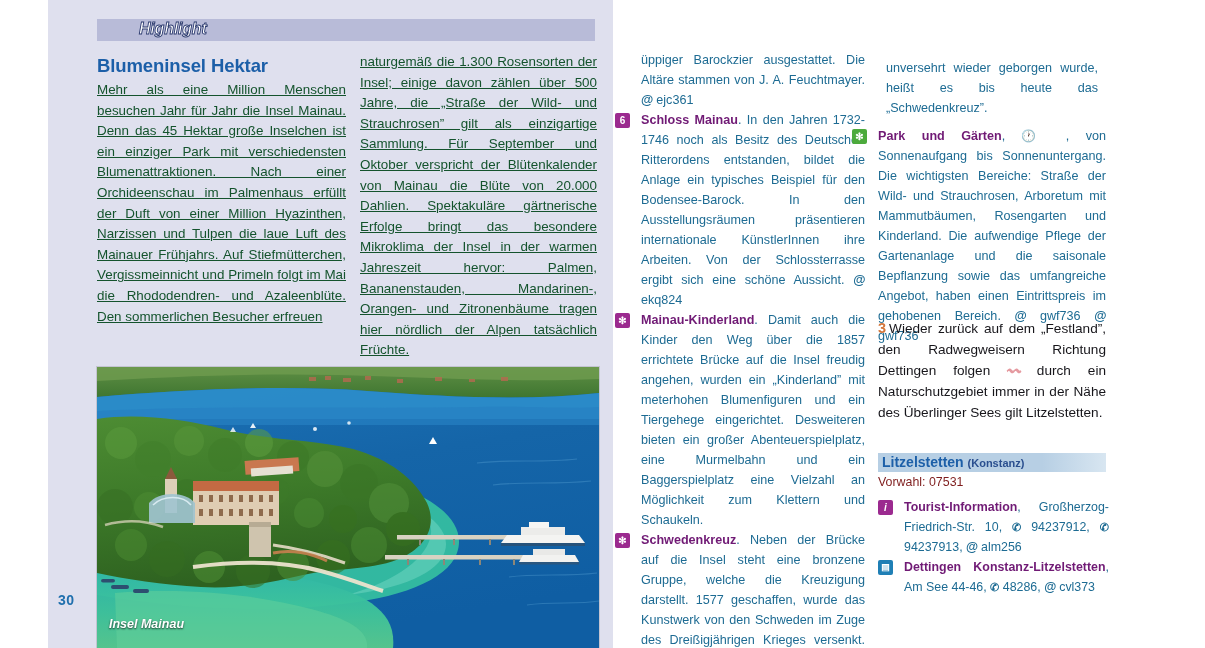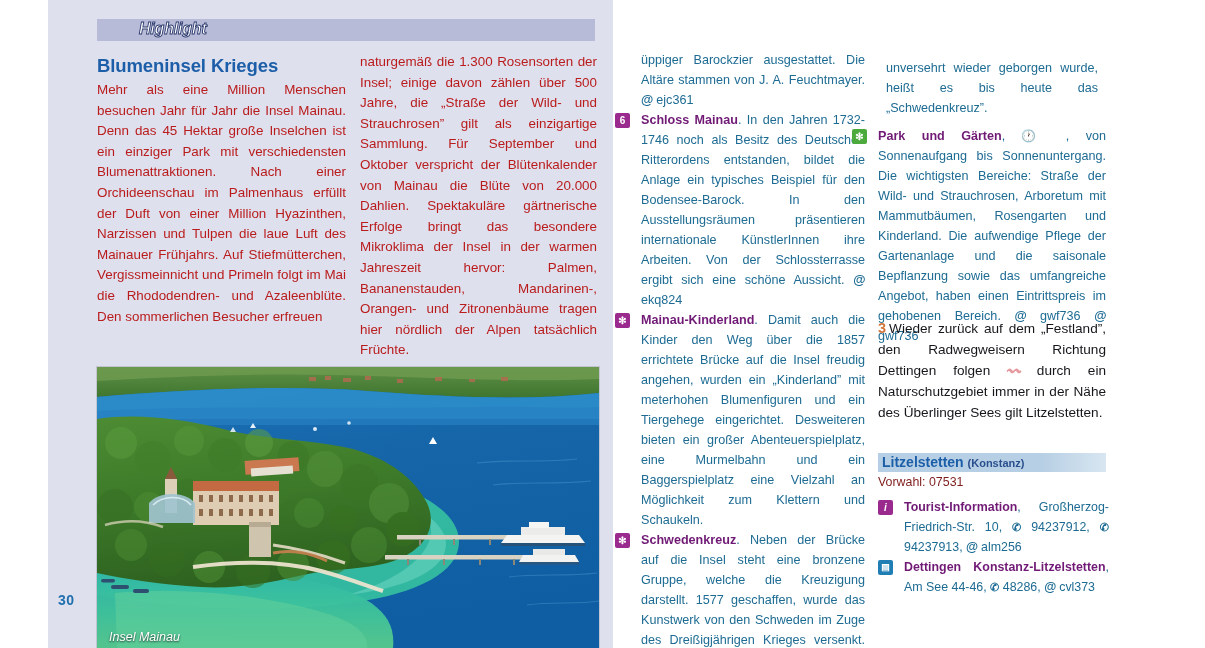--- a/index.html
+++ b/index.html
@@ -57,46 +57,46 @@
     letter-spacing:-0.2px;
     z-index:3;
     margin-left:36px;
   }
 
   
   .lp-col {
     position:absolute;
     font-size:13.4px;
     line-height:20.6px;
-    color:#b91c1c;
+    color:#14532d;
     text-align:justify;
     text-justify:inter-word;
-    -webkit-hyphens:manual; hyphens:manual;
+    -webkit-hyphens:manual; hyphens:manual;text-decoration:underline;
   }
   #lp-title {
     position:absolute; left:97px; top:55px;
     width:250px;
     font-size:18.5px; font-weight:bold;
     color:#1c5fa8;
     letter-spacing:-0.1px;
   }
   #lp-col1 { left:97px; top:80px; width:249px; }
   #lp-col2 { left:360px; top:52px; width:237px; }
 
   
   #photo-wrap {
     position:absolute; left:97px; top:367px;
     width:502px; height:281px;
     overflow:hidden;
     box-shadow:0 0 0 1px rgba(0,0,0,.12);
   }
   #photo { position:absolute; inset:0; }
   #photo-caption {
-    position:absolute; left:12px; bottom:4px;
-    font-size:12.5px; font-weight:normal; font-style:italic;
+    position:absolute; left:12px; bottom:17px;
+    font-size:12.5px; font-weight:bold; font-style:italic;
     color:#ffffff;
     text-shadow:0 1px 2px rgba(0,0,0,.75);
     z-index:9;
   }
 
   
   .rp-col {
     position:absolute;
     top:50px;
     font-size:12.6px;
@@ -191,21 +191,21 @@
   <div id="left-page">
 
     <div id="left-margin"></div>
 
     <div id="folio">30</div>
 
     <div id="highlight-banner"></div>
     <div id="highlight-banner-tail"></div>
     <div id="highlight-label">Highlight</div>
 
-    <div id="lp-title">Blumeninsel Krieges</div>
+    <div id="lp-title">Blumeninsel Hektar</div>
 
     <div id="lp-col1" class="lp-col">Mehr als eine Million Menschen besuchen Jahr für Jahr die Insel Mainau. Denn das 45 Hektar große Inselchen ist ein einziger Park mit verschiedensten Blumenattraktionen. Nach einer Orchideenschau im Palmenhaus erfüllt der Duft von einer Million Hyazinthen, Narzissen und Tulpen die laue Luft des Mainauer Frühjahrs. Auf Stiefmütterchen, Vergissmeinnicht und Primeln folgt im Mai die Rhododendren- und Azaleenblüte. Den sommerlichen Besucher erfreuen</div>
     <div id="lp-col2" class="lp-col">naturgemäß die 1.300 Rosensorten der Insel; einige davon zählen über 500 Jahre, die „Straße der Wild- und Strauchrosen” gilt als einzigartige Sammlung. Für September und Oktober verspricht der Blütenkalender von Mainau die Blüte von 20.000 Dahlien. Spektakuläre gärtnerische Erfolge bringt das besondere Mikroklima der Insel in der warmen Jahreszeit hervor: Palmen, Bananenstauden, Mandarinen-, Orangen- und Zitronenbäume tragen hier nördlich der Alpen tatsächlich Früchte.</div>
 
     <div id="photo-wrap">
       <svg id="photo" viewBox="0 0 502 281" preserveAspectRatio="none">
         <defs>
           <linearGradient id="sky" x1="0" y1="0" x2="0" y2="1">
             <stop offset="0%" stop-color="#2e86c4"></stop>
             <stop offset="100%" stop-color="#1c6fb0"></stop>

